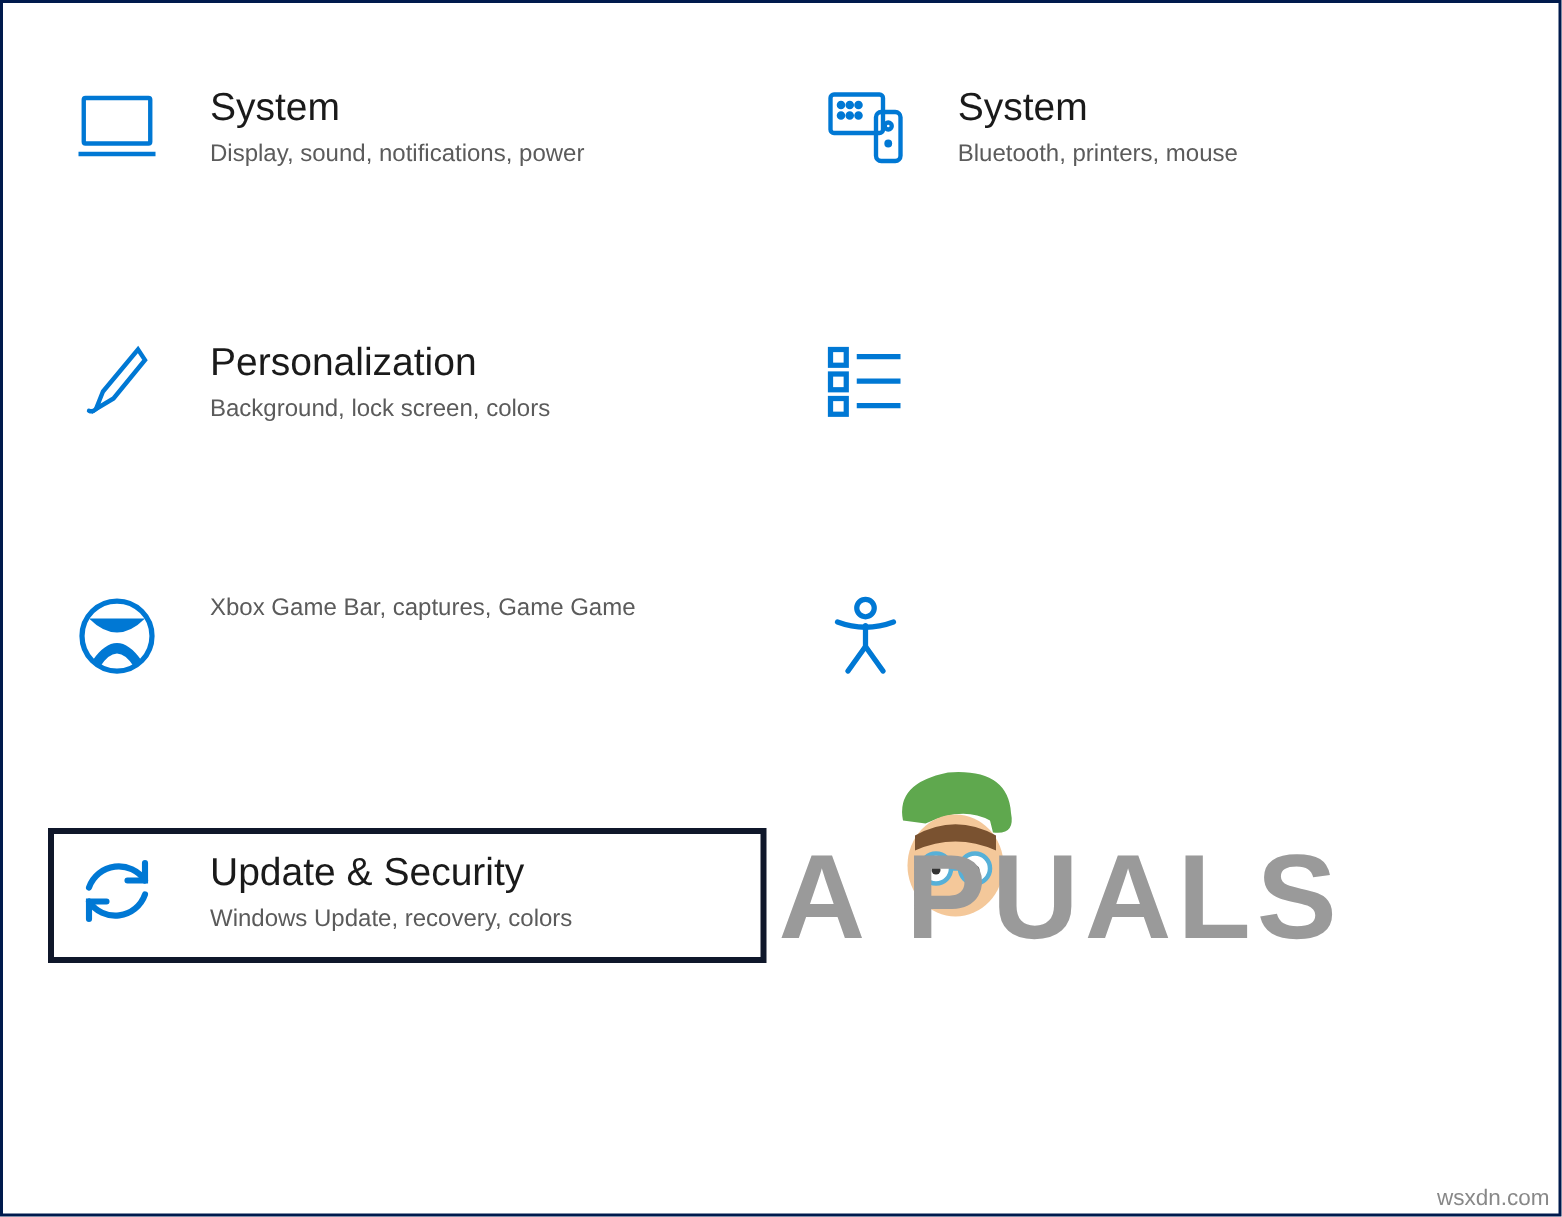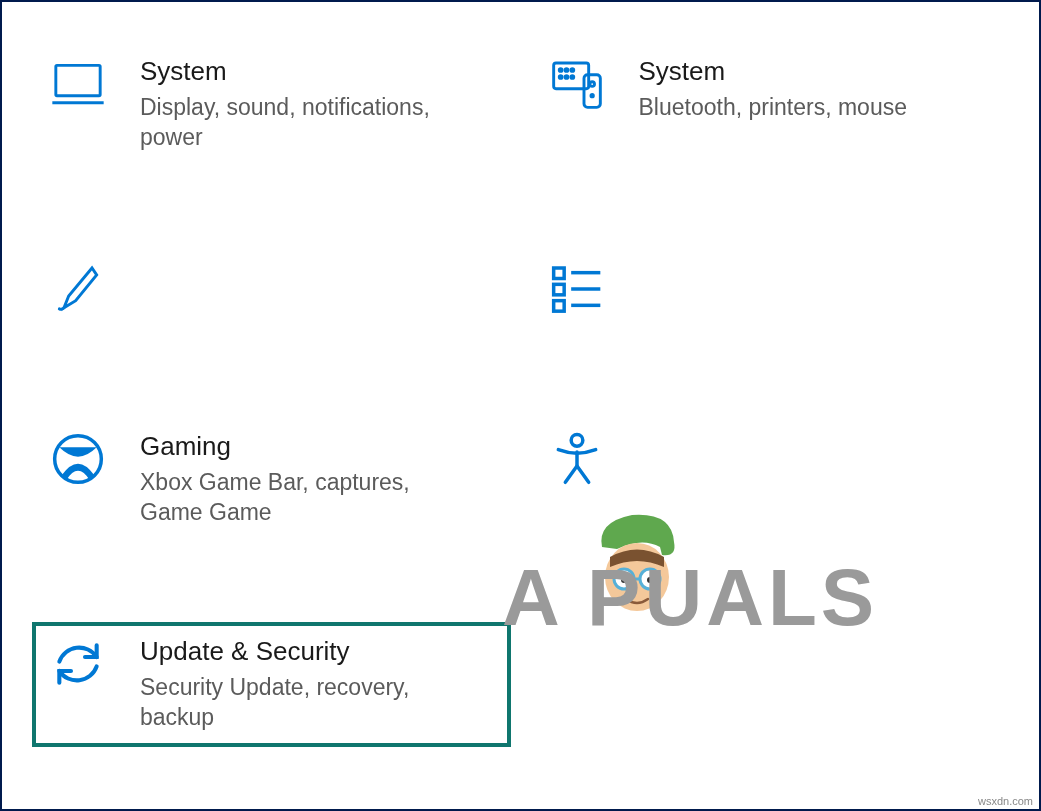--- a/index.html
+++ b/index.html
@@ -19,21 +19,21 @@
       padding: 40px 30px 30px 30px;
     }
     .tile {
       display: flex;
       align-items: flex-start;
       padding: 12px 10px 14px 14px;
       gap: 30px;
       cursor: pointer;
     }
     .tile.highlighted {
-      border: 4px solid #0f766e;
+      border: 4px solid #0f172a;
       padding: 8px 6px 10px 10px;
     }
     .icon-slot {
       width: 64px;
       height: 64px;
       flex-shrink: 0;
       color: #0078d4;
       display: flex;
       align-items: flex-start;
       justify-content: center;
@@ -49,51 +49,51 @@
       padding-top: 2px;
     }
     .tile-title {
       font-size: 26px;
       font-weight: 400;
       color: #1a1a1a;
       line-height: 1.2;
       margin-bottom: 6px;
     }
     .tile-desc {
-      font-size: 23px;
+      font-size: 16px;
       font-weight: 400;
       color: #5b5b5b;
       line-height: 1.3;
       max-width: 310px;
     }
     .watermark-text {
       position: absolute;
       top: 550px;
-      left: 500px;
+      left: 517px;
       font-size: 80px;
       font-weight: 700;
       color: #9a9a9a;
       letter-spacing: 4px;
       font-family: Arial, sans-serif;
       pointer-events: none;
       user-select: none;
     }
     .watermark-head {
       position: absolute;
       top: 505px;
       left: 590px;
       width: 90px;
       height: 110px;
       pointer-events: none;
     }
     .attribution {
       position: absolute;
       bottom: 2px;
       right: 6px;
-      font-size: 11px;
+      font-size: 15px;
       color: #888;
       font-family: Arial, sans-serif;
     }
   </style>
 </head>
 <body>
 
 <div class="grid">
 
   <div class="tile">
@@ -130,20 +130,24 @@
     </div>
   </div>
 
   <div class="tile">
     <div class="icon-slot">
       <svg viewBox="0 0 48 48" fill="none" stroke="currentColor" stroke-width="2.5" stroke-linecap="round">
         <path d="M 36 6 L 16 30 L 12 40 L 22 34 L 40 12 Z"></path>
         <path d="M 12 40 Q 10 42 8 41"></path>
       </svg>
     </div>
+    <div class="text-slot">
+      <div class="tile-title">Personalization</div>
+      <div class="tile-desc">Background, lock screen, colors</div>
+    </div>
   </div>
 
   <div class="tile">
     <div class="icon-slot">
       <svg viewBox="0 0 48 48" fill="none" stroke="currentColor" stroke-width="3">
         <rect x="4" y="6" width="9" height="9"></rect>
         <line x1="19" y1="10" x2="44" y2="10"></line>
         <rect x="4" y="20" width="9" height="9"></rect>
         <line x1="19" y1="24" x2="44" y2="24"></line>
         <rect x="4" y="34" width="9" height="9"></rect>
@@ -154,21 +158,20 @@
 
   <div class="tile">
     <div class="icon-slot">
       <svg viewBox="0 0 48 48" fill="none" stroke="currentColor" stroke-width="3">
         <circle cx="24" cy="24" r="20"></circle>
         <path d="M 8 14 Q 24 30 40 14" fill="currentColor" stroke="none"></path>
         <path d="M 10 38 Q 24 18 38 38 L 34 42 Q 24 26 14 42 Z" fill="currentColor" stroke="none"></path>
       </svg>
     </div>
     <div class="text-slot">
-      <div class="tile-title">Gaming</div>
       <div class="tile-desc">Xbox Game Bar, captures, Game Game</div>
     </div>
   </div>
 
   <div class="tile">
     <div class="icon-slot">
       <svg viewBox="0 0 48 48" fill="none" stroke="currentColor" stroke-width="3" stroke-linecap="round">
         <circle cx="24" cy="8" r="5"></circle>
         <path d="M 8 16 Q 24 22 40 16"></path>
         <line x1="24" y1="18" x2="24" y2="30"></line>
@@ -181,21 +184,21 @@
     <div class="icon-slot">
       <svg viewBox="0 0 48 48" fill="none" stroke="currentColor" stroke-width="3.5" stroke-linecap="round">
         <path d="M 40 18 A 18 18 0 0 0 8 22"></path>
         <polyline points="40,8 40,18 30,18" fill="none"></polyline>
         <path d="M 8 30 A 18 18 0 0 0 40 26"></path>
         <polyline points="8,40 8,30 18,30" fill="none"></polyline>
       </svg>
     </div>
     <div class="text-slot">
       <div class="tile-title">Update &amp; Security</div>
-      <div class="tile-desc">Security Update, recovery, backup</div>
+      <div class="tile-desc">Windows Update, recovery, colors</div>
     </div>
   </div>
 
 </div>
 
 <svg class="watermark-head" viewBox="0 0 90 110">
   <path d="M 10 40 Q 5 15 40 8 Q 80 5 82 35 Q 85 50 70 48 L 68 40 Q 50 30 25 42 Z" fill="#5fa84e"></path>
   <ellipse cx="45" cy="70" rx="32" ry="34" fill="#f4c89a"></ellipse>
   <path d="M 18 50 Q 45 35 72 50 L 72 60 Q 45 48 18 60 Z" fill="#7a5230"></path>
   <circle cx="32" cy="72" r="10" fill="#fff" stroke="#56b0d8" stroke-width="3"></circle>

